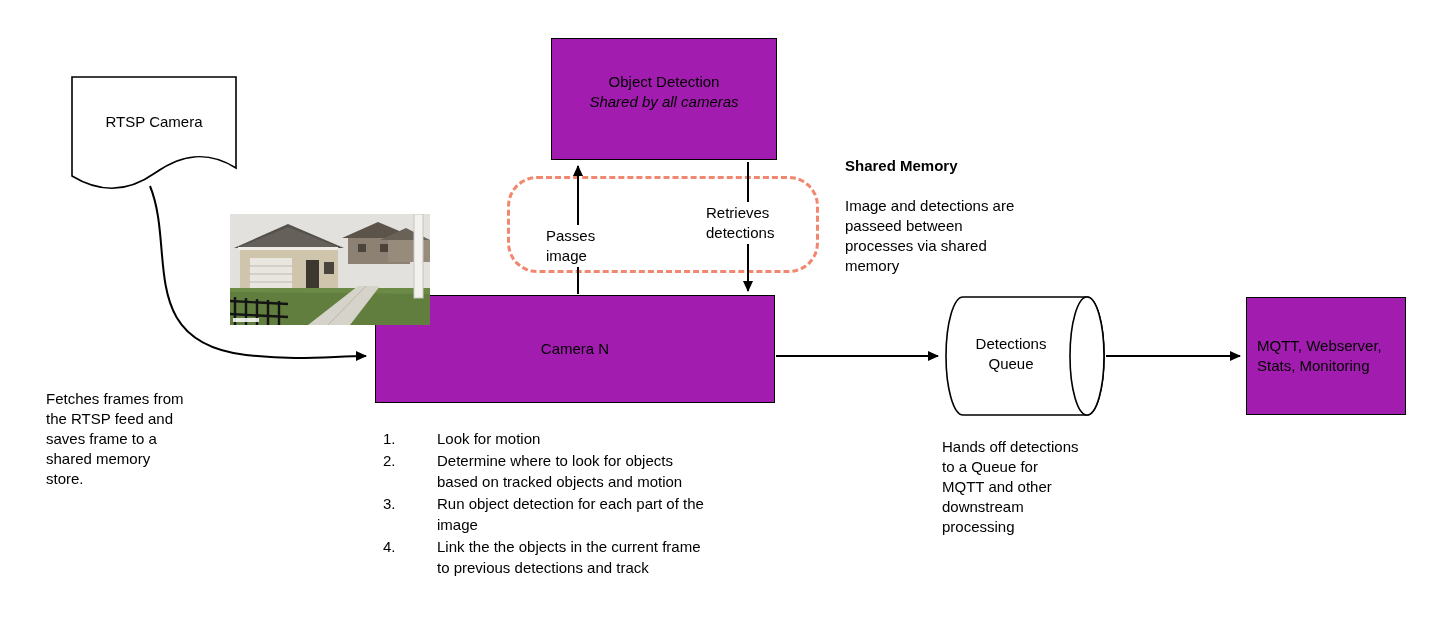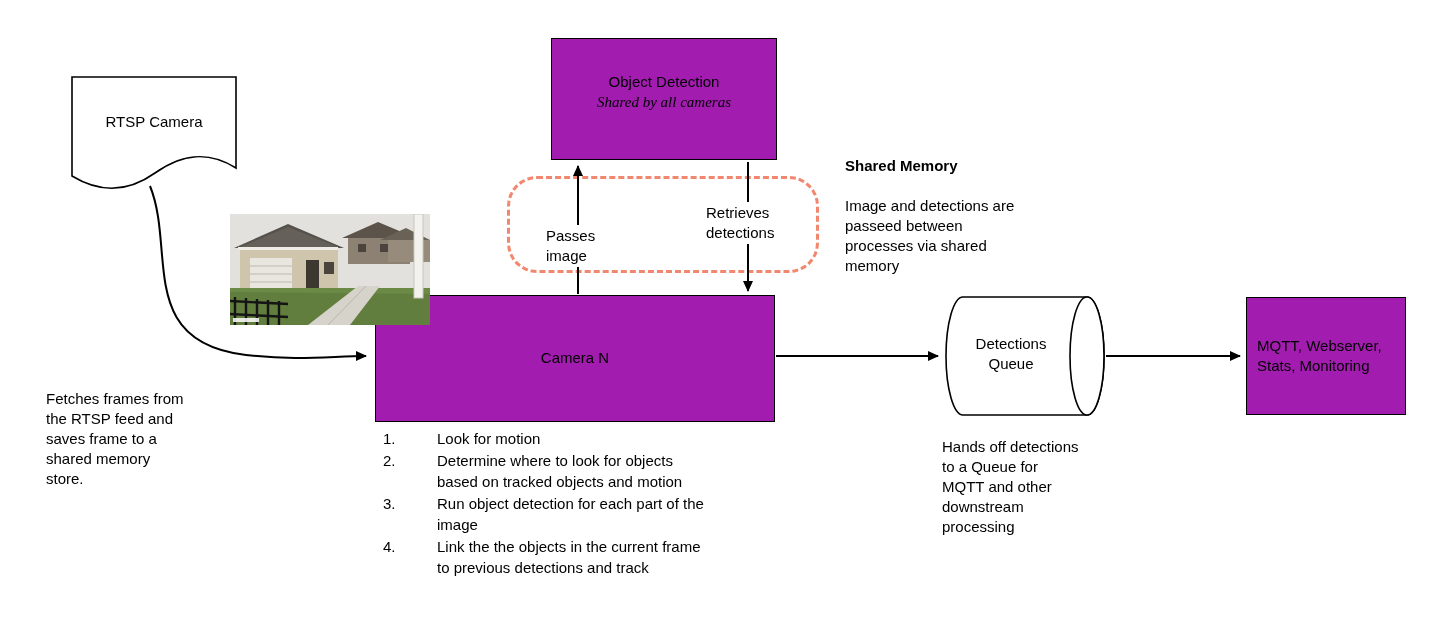--- a/index.html
+++ b/index.html
@@ -8,23 +8,23 @@
     font-family:"Liberation Sans", sans-serif;color:#000;font-size:15px;line-height:1.35;
   }
   svg.layer{position:absolute;left:0;top:0;z-index:3;pointer-events:none;}
   .node{
     position:absolute;background:#a21caf;border:1.6px solid #000;box-sizing:border-box;
     display:flex;flex-direction:column;align-items:center;justify-content:center;
     text-align:center;z-index:2;
   }
   #node-object-detection{left:551px;top:38px;width:226px;height:122px;}
   #node-object-detection .inner{margin-top:-14px;}
-  #node-camera-n{left:375px;top:295px;width:400px;height:127px;}
+  #node-camera-n{left:375px;top:295px;width:400px;height:108px;}
   #node-mqtt{left:1246px;top:297px;width:160px;height:118px;align-items:flex-start;text-align:left;padding:10px 8px 10px 10px;justify-content:center;}
-  .subtitle{font-style:italic;font-family:Liberation Serif, serif;}
+  .subtitle{font-style:italic;}
   .pre{white-space:pre-line;}
   #dashed-shared-memory{
     position:absolute;left:507px;top:176px;width:312px;height:97px;box-sizing:border-box;
     border:3px dashed #f0876e;border-radius:30px;z-index:1;background:transparent;
   }
   .edge-label{
     position:absolute;z-index:4;background:#ffffff;padding:1px 3px;white-space:pre-line;line-height:20px;
   }
   #label-passes{left:543px;top:205px;margin-top:20px;}
   #label-retrieves{left:703px;top:202px;}

